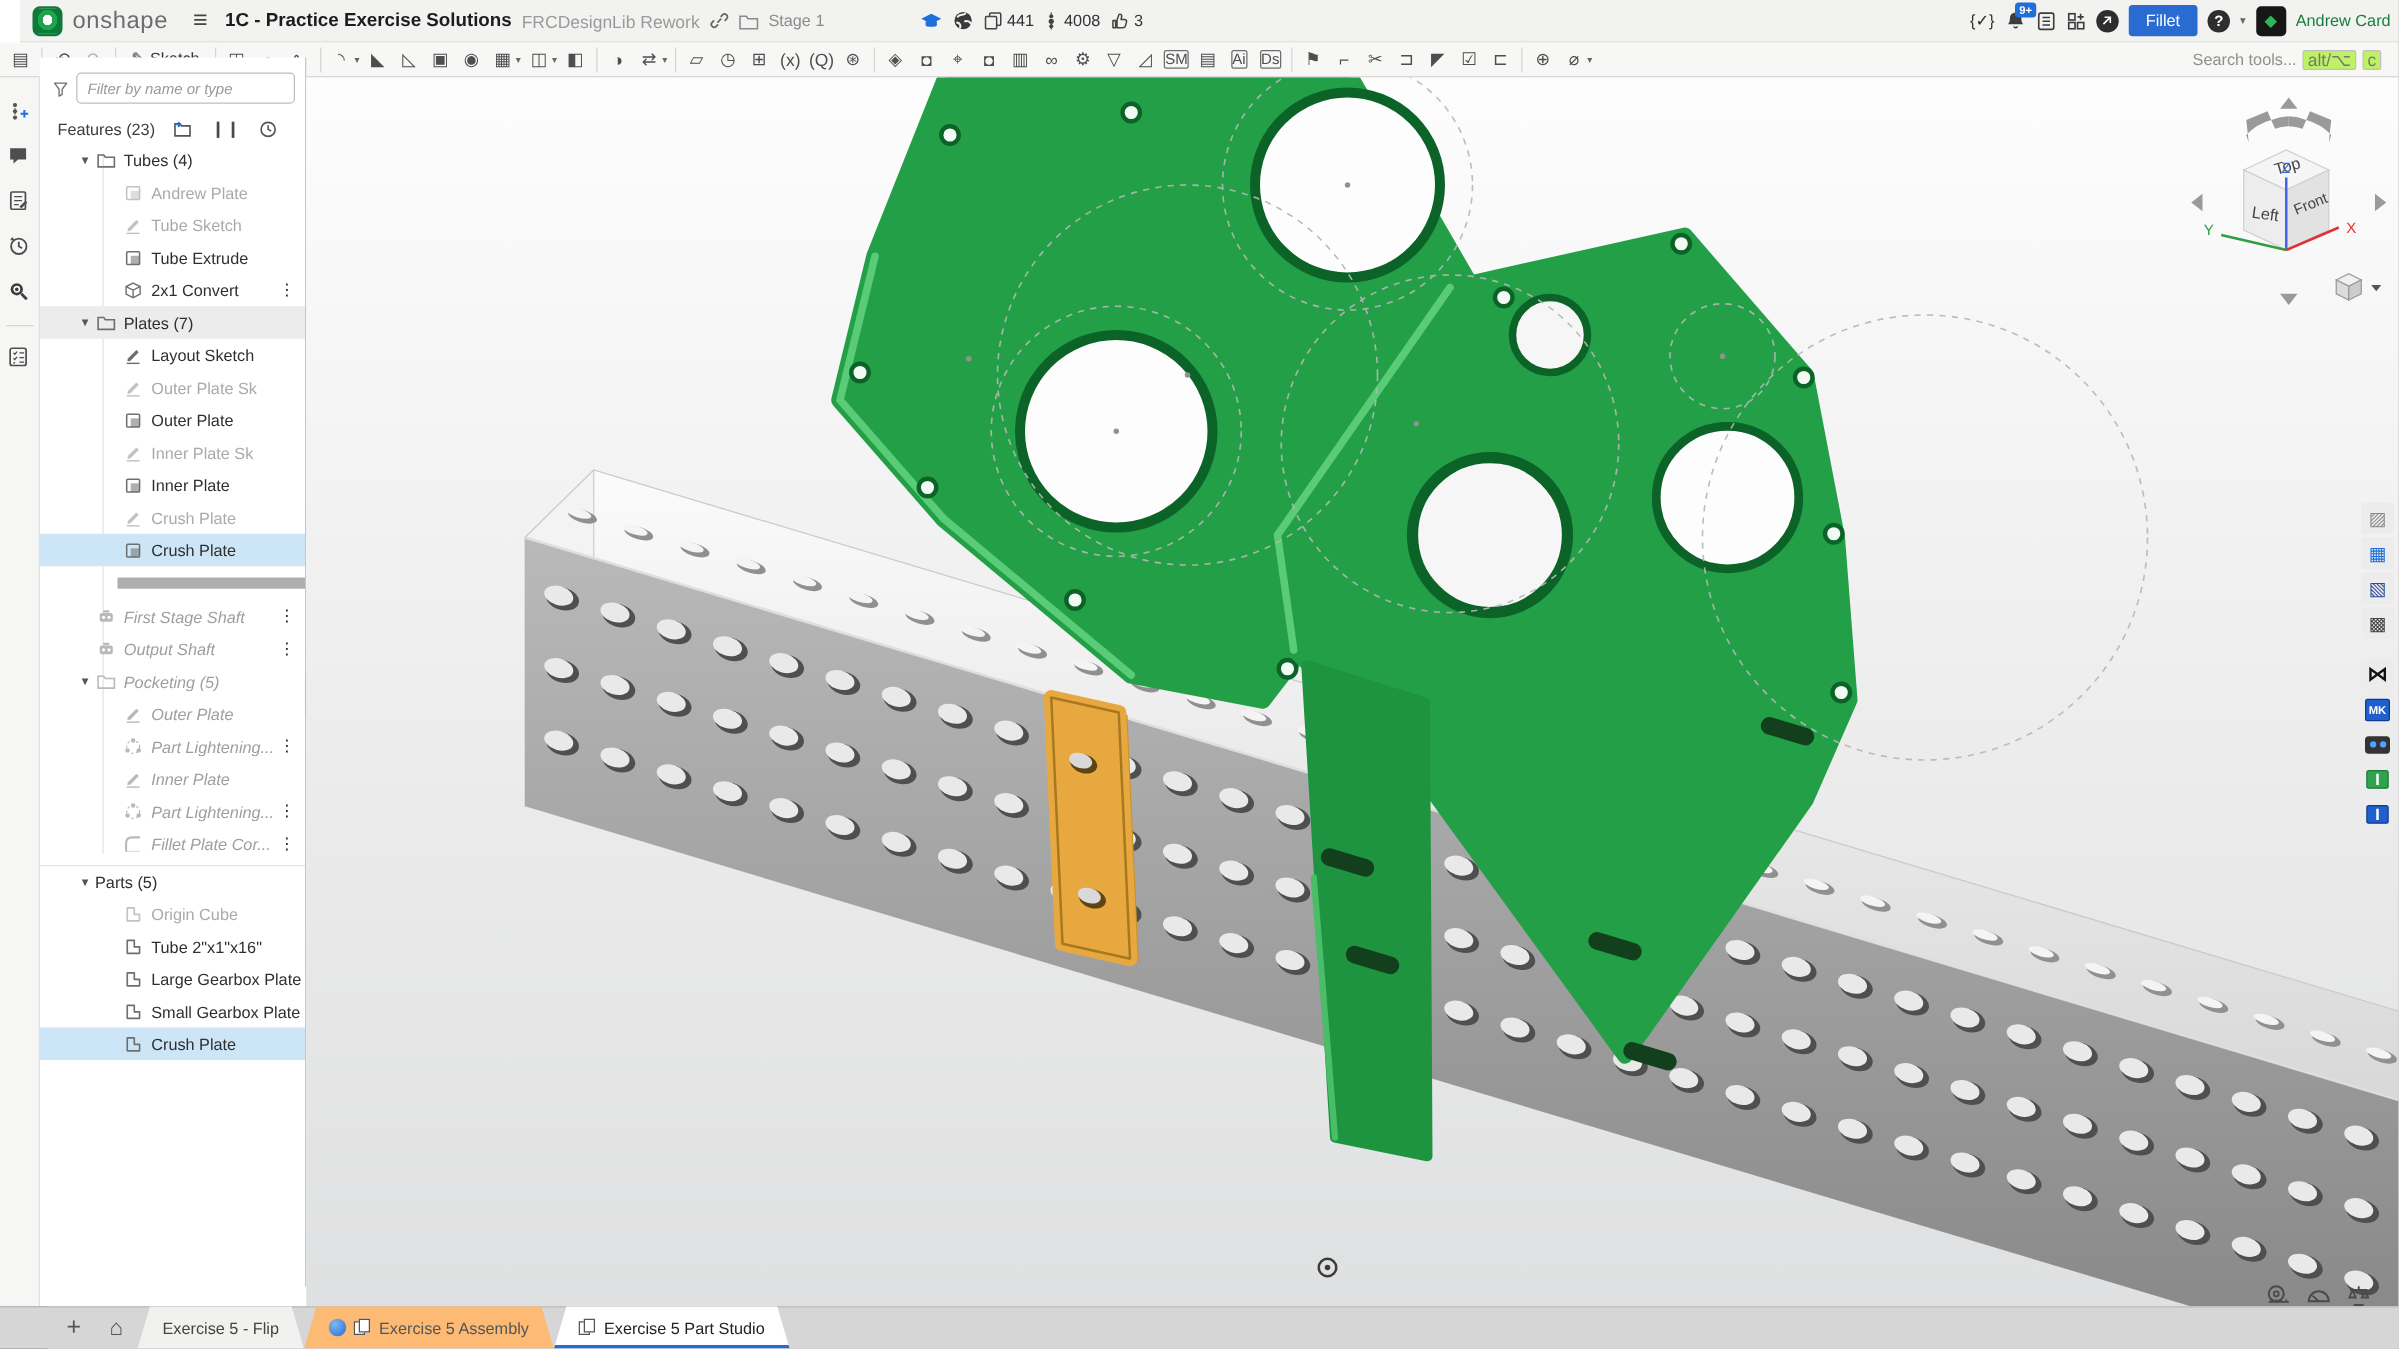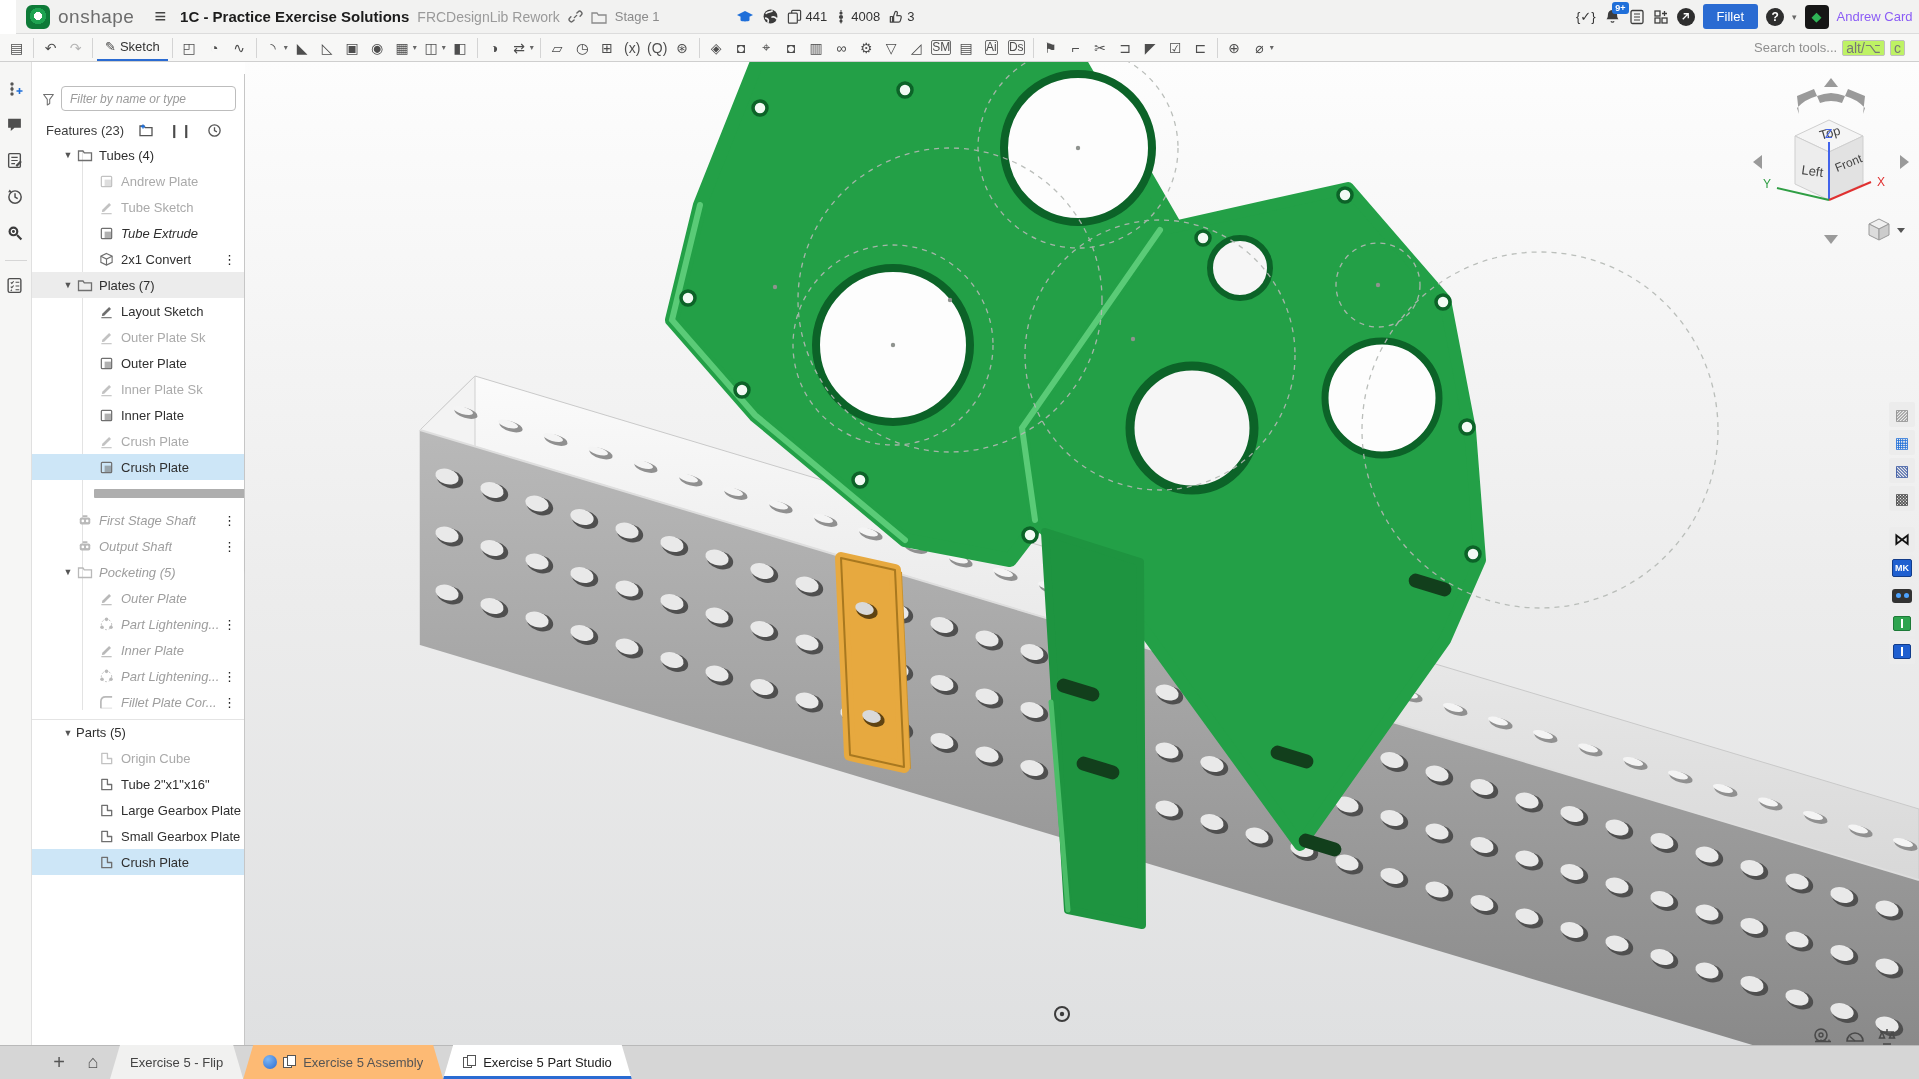--- a/index.html
+++ b/index.html
@@ -18,21 +18,21 @@
   #workspace-label{font-size:13px;color:#8b8b8b;}
   .stat{display:flex;align-items:center;gap:4px;font-size:13px;color:#333;}
   #header .spacer{flex:1;}
   #share-button{background:#2a6bd2;color:#fff;font-size:13px;border:none;border-radius:3px;
     padding:5px 14px;cursor:pointer;}
   #bell-wrap{position:relative;}
   #bell-badge{position:absolute;top:-6px;right:-8px;background:#1f6fd9;color:#fff;font-size:9px;
     padding:1px 3px;border-radius:3px;font-weight:bold;}
   #avatar{width:24px;height:24px;background:#161616;border-radius:4px;display:flex;align-items:center;
     justify-content:center;color:#2fb457;font-size:13px;}
-  #user-name{font-size:13px;color:#8b5cf6;}
+  #user-name{font-size:13px;color:#15803d;}
   .caret{font-size:9px;color:#666;}
   #help-circle,#dark-circle{width:18px;height:18px;border-radius:50%;background:#2e2e2e;color:#fff;
     display:flex;align-items:center;justify-content:center;font-size:12px;font-weight:bold;}
 
   
   #toolbar{position:absolute;left:0;top:34px;width:1919px;height:28px;background:#f7f7f6;
     border-bottom:1px solid #cfcfcf;display:flex;align-items:center;padding:0 4px;}
   .tb-icon{min-width:25px;height:24px;display:flex;align-items:center;justify-content:center;
     font-size:14px;color:#4e4e4e;cursor:pointer;padding:0 1px;}
   .tb-icon.dim{color:#b4b4b4;}
@@ -47,21 +47,21 @@
 
   
   #left-rail{position:absolute;left:0;top:62px;width:32px;height:983px;background:#f6f6f5;
     border-right:1px solid #e0e0e0;display:flex;flex-direction:column;align-items:center;padding-top:18px;gap:16px;}
   .rail-ic{width:20px;height:20px;color:#4e4e4e;cursor:pointer;}
   .rail-div{width:22px;height:1px;background:#d6d6d6;}
   #rail-bottom{position:absolute;left:0;bottom:0;width:38px;height:34px;background:#4d4d4d;
     display:flex;align-items:center;justify-content:center;cursor:pointer;}
 
   
-  #feature-panel{position:absolute;left:32px;top:74px;width:213px;height:983px;background:#fff;
+  #feature-panel{position:absolute;left:32px;top:46px;width:213px;height:983px;background:#fff;
     border-right:1px solid #c6c6c6;font-size:13px;overflow:hidden;}
   #filter-row{display:flex;align-items:center;gap:6px;padding:12px 8px 8px 10px;}
   #filter-input{flex:1;height:25px;border:1px solid #bdbdbd;border-radius:4px;padding:0 8px;
     font-size:12px;font-style:italic;color:#555;outline:none;}
   #filter-input::placeholder{color:#9a9a9a;font-style:italic;}
   #features-header{display:flex;align-items:center;padding:4px 8px 4px 14px;color:#3c3c3c;}
   #features-header .ttl{flex:none;}
   #features-header .hic{margin-left:14px;color:#4a4a4a;cursor:pointer;display:flex;}
   #feature-tree{position:relative;}
   #tree-guide{position:absolute;left:50px;top:8px;width:1px;height:560px;background:#e3e3e3;}
@@ -382,21 +382,21 @@
         <div class="row gray" style="padding-left: 50px;">
           <span class="chev"></span>
           <span class="ticon">
             <svg width="15" height="15" viewBox="0 0 16 16">
               <path d="M3.5 10.5 10.8 3.2l2 2L5.5 12.5l-2.4.4z" fill="currentColor"></path>
               <rect x="2.5" y="14" width="11" height="1.2" fill="currentColor"></rect>
             </svg>
           </span>
           <span class="lbl">Tube Sketch</span>
         </div>
-        <div class="row normal" style="padding-left: 50px; font-style: italic;">
+        <div class="row normal" style="padding-left: 50px;">
           <span class="chev"></span>
           <span class="ticon">
             <svg width="15" height="15" viewBox="0 0 16 16">
               <rect x="2.5" y="2.5" width="11" height="11" rx="1" fill="none" stroke="currentColor" stroke-width="1.3"></rect>
               <rect x="6" y="6" width="7.5" height="7.5" fill="currentColor" opacity=".55"></rect>
             </svg>
           </span>
           <span class="lbl">Tube Extrude</span>
         </div>
         <div class="row normal" style="padding-left: 50px;">

